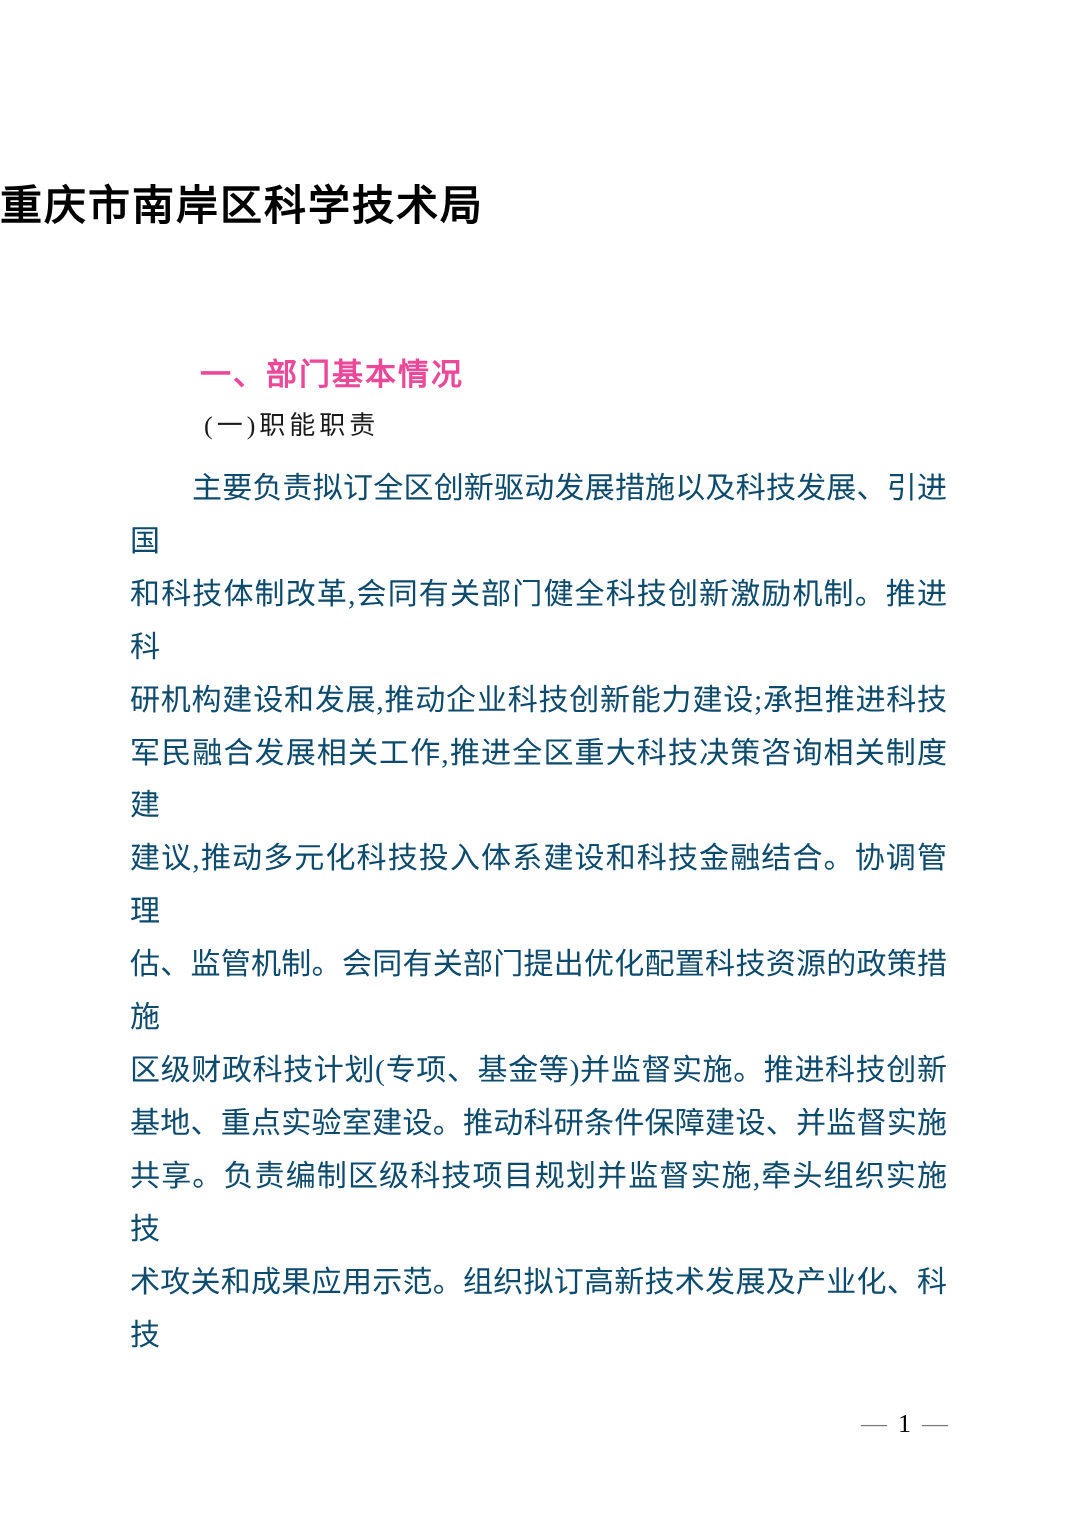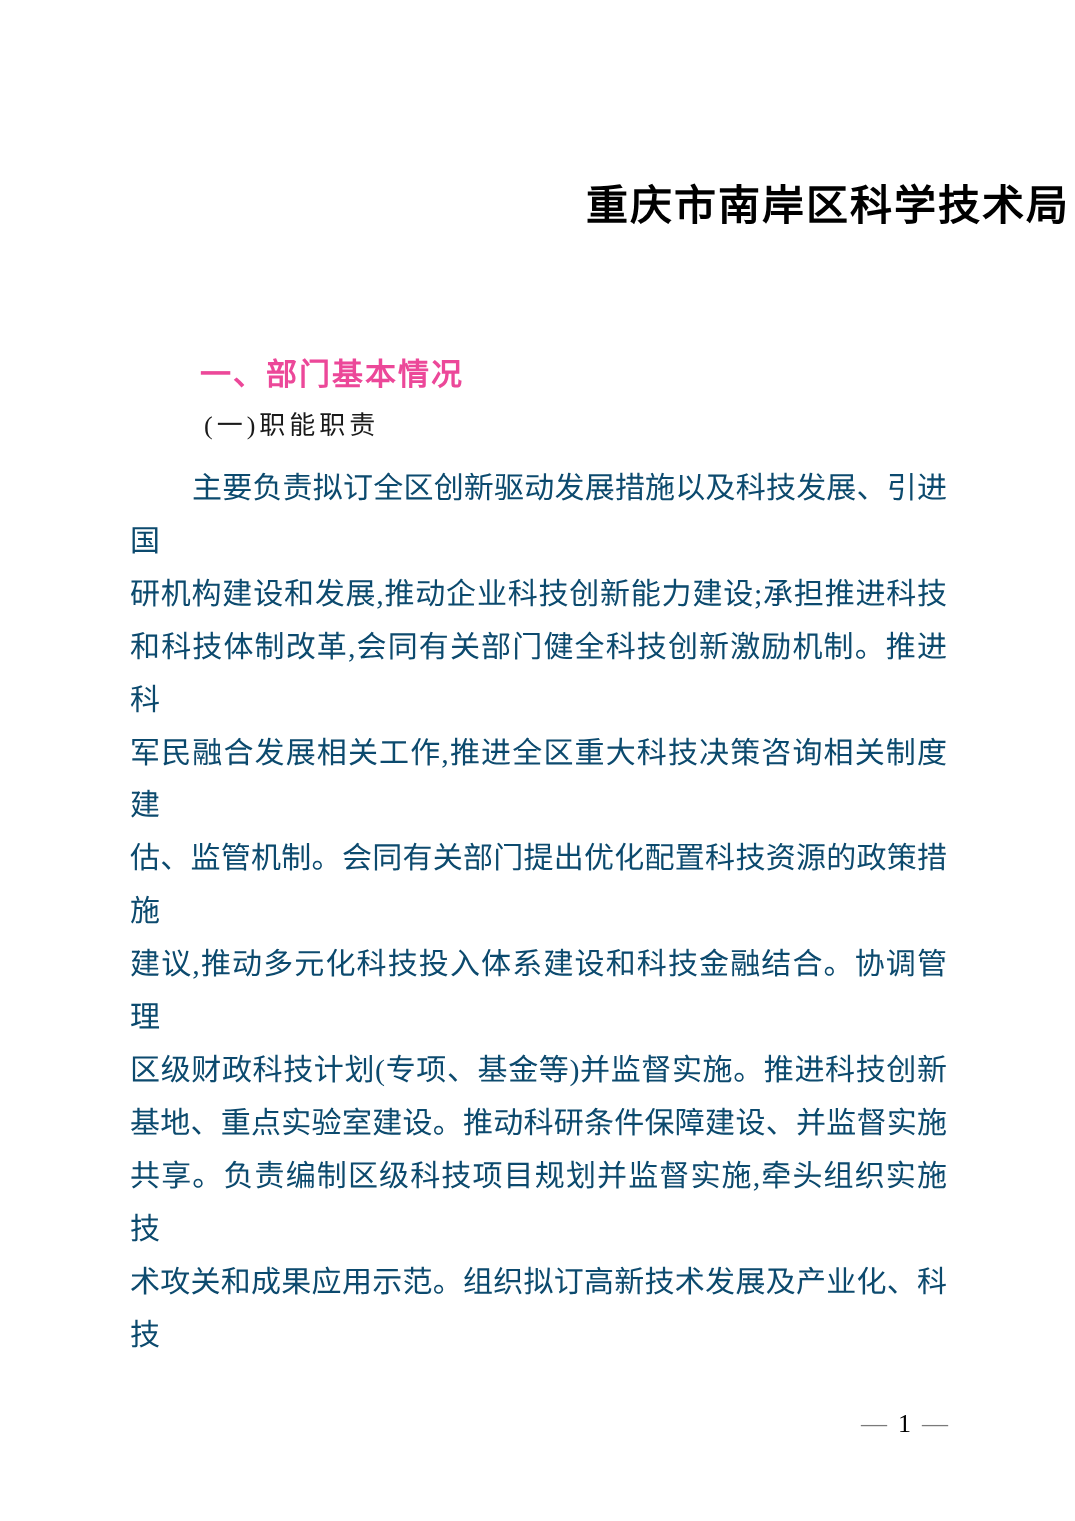--- a/index.html
+++ b/index.html
@@ -13,22 +13,22 @@
     height: 1521px;
     background: #ffffff;
     overflow: hidden;
     font-family: "Liberation Serif", "DejaVu Serif", serif;
     color: #141414;
   }
   .doc-title {
     position: absolute;
     top: 176px;
     left: 0;
-    right: 5px;
-    text-align: right;
+    right: 12px;
+    text-align: left;
     font-weight: 700;
     color: #000000;
   }
   .doc-title .title-line {
     font-size: 42px;
     line-height: 60px;
     letter-spacing: 2px;
     white-space: nowrap;
   }
   .section-heading {
@@ -94,25 +94,25 @@
   <div class="doc-title">
     <div class="title-line">重庆市南岸区科学技术局</div>
   </div>
 
   <div class="section-heading">一、部门基本情况</div>
 
   <div class="subsection-heading">(一)职能职责</div>
 
   <div class="body-text">
       <div class="body-line">主要负责拟订全区创新驱动发展措施以及科技发展、引进国</div>
+      <div class="body-line">和科技体制改革,会同有关部门健全科技创新激励机制。推进科</div>
       <div class="body-line">研机构建设和发展,推动企业科技创新能力建设;承担推进科技</div>
-      <div class="body-line">和科技体制改革,会同有关部门健全科技创新激励机制。推进科</div>
       <div class="body-line">军民融合发展相关工作,推进全区重大科技决策咨询相关制度建</div>
+      <div class="body-line">建议,推动多元化科技投入体系建设和科技金融结合。协调管理</div>
       <div class="body-line">估、监管机制。会同有关部门提出优化配置科技资源的政策措施</div>
-      <div class="body-line">建议,推动多元化科技投入体系建设和科技金融结合。协调管理</div>
       <div class="body-line">区级财政科技计划(专项、基金等)并监督实施。推进科技创新</div>
       <div class="body-line">基地、重点实验室建设。推动科研条件保障建设、并监督实施</div>
       <div class="body-line">共享。负责编制区级科技项目规划并监督实施,牵头组织实施技</div>
       <div class="body-line">术攻关和成果应用示范。组织拟订高新技术发展及产业化、科技</div>
     </div>
 
   <div class="page-number">
     <span class="dash">—</span>
     <span class="num">1</span>
     <span class="dash">—</span>

